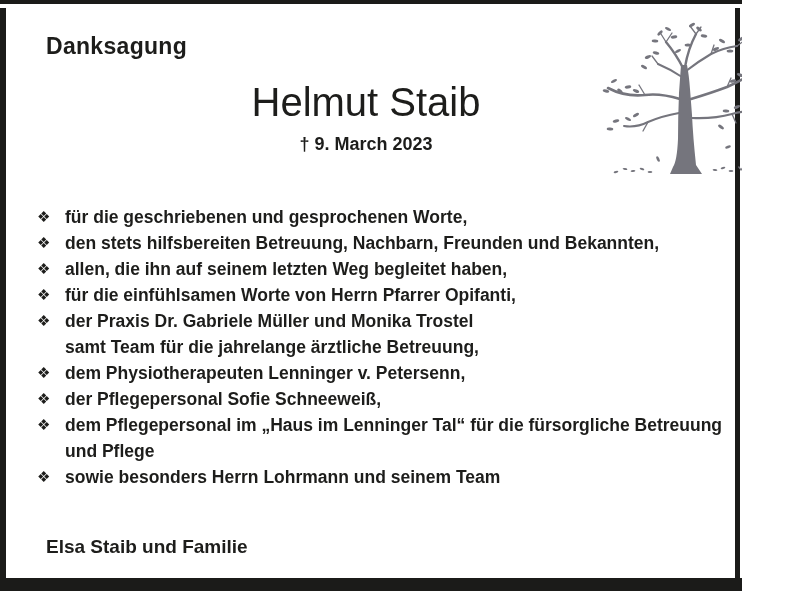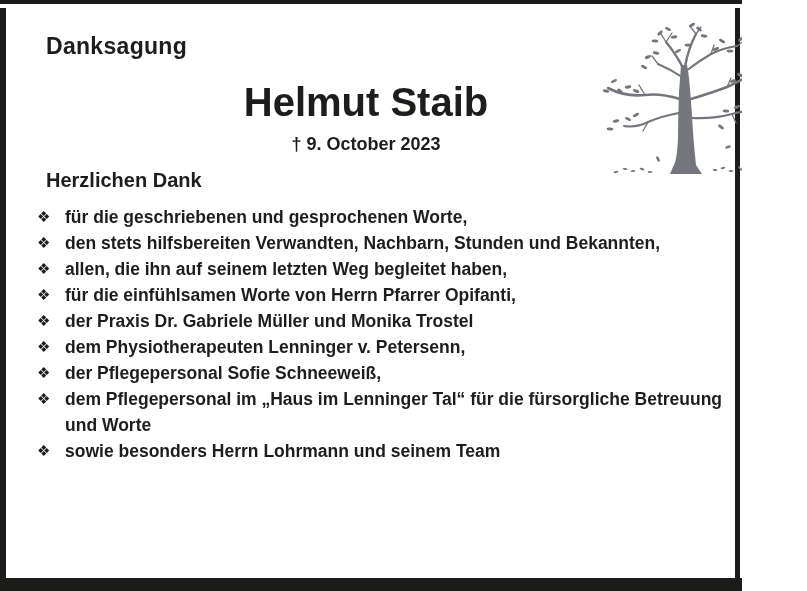--- a/index.html
+++ b/index.html
@@ -18,21 +18,21 @@
   .edge-left  { position: absolute; left: 0; top: 8px;  width: 6px;   height: 570px; background: #1b1b19; }
   .edge-right { position: absolute; right: 2px; top: 8px; width: 5px; height: 570px; background: #1b1b19; }
   .bar-bottom { position: absolute; left: 0; bottom: 0; width: 807px; height: 13px; background: #1b1b19; }
 
   .notice-type {
     position: absolute; left: 46px; top: 33px;
     font-size: 23px; font-weight: bold; letter-spacing: 0.3px;
   }
   .deceased-name {
     position: absolute; left: 0; right: 10px; top: 80px;
-    text-align: center; font-size: 40px; font-weight: bold; line-height: 1.1;
+    text-align: center; font-size: 40px; font-weight: normal; line-height: 1.1;
   }
   .death-date {
     position: absolute; left: 0; right: 10px; top: 134px;
     text-align: center; font-size: 18px; font-weight: bold;
   }
   .salutation {
     position: absolute; left: 46px; top: 169px;
     font-size: 20px; font-weight: bold;
   }
   .thanks-list {
@@ -139,72 +139,76 @@
       <ellipse cx="16" cy="151" rx="2.4" ry="1" transform="rotate(-12 16 151)"></ellipse>
       <ellipse cx="115" cy="149" rx="2.4" ry="1" transform="rotate(8 115 149)"></ellipse>
       <ellipse cx="123" cy="147" rx="2.4" ry="1" transform="rotate(-14 123 147)"></ellipse>
       <ellipse cx="131" cy="150" rx="2.4" ry="1"></ellipse>
       <path d="M138,146 l3,4 l3,-4 l-1,-1 l-2,3 l-2,-3 Z"></path>
     </g>
   </svg>
 
   <div class="notice-type">Danksagung</div>
   <div class="deceased-name">Helmut Staib</div>
-  <div class="death-date">† 9. October 2023</div>
-  <div class="salutation">Herzlichen Dank</div>
+  <div class="death-date">† 9. March 2023</div>
 
   <div class="thanks-list">
 
       <div class="thanks-row">
         <span class="thanks-bullet">❖</span>
         <span class="thanks-text">für die geschriebenen und gesprochenen Worte,</span>
       </div>
 
       <div class="thanks-row">
         <span class="thanks-bullet">❖</span>
-        <span class="thanks-text">den stets hilfsbereiten Verwandten, Nachbarn, Stunden und Bekannten,</span>
+        <span class="thanks-text">den stets hilfsbereiten Betreuung, Nachbarn, Freunden und Bekannten,</span>
       </div>
 
       <div class="thanks-row">
         <span class="thanks-bullet">❖</span>
         <span class="thanks-text">allen, die ihn auf seinem letzten Weg begleitet haben,</span>
       </div>
 
       <div class="thanks-row">
         <span class="thanks-bullet">❖</span>
         <span class="thanks-text">für die einfühlsamen Worte von Herrn Pfarrer Opifanti,</span>
       </div>
 
       <div class="thanks-row">
         <span class="thanks-bullet">❖</span>
         <span class="thanks-text">der Praxis Dr. Gabriele Müller und Monika Trostel</span>
       </div>
 
+      <div class="thanks-row">
+        <span class="thanks-bullet"></span>
+        <span class="thanks-text">samt Team für die jahrelange ärztliche Betreuung,</span>
+      </div>
 
       <div class="thanks-row">
         <span class="thanks-bullet">❖</span>
         <span class="thanks-text">dem Physiotherapeuten Lenninger v. Petersenn,</span>
       </div>
 
       <div class="thanks-row">
         <span class="thanks-bullet">❖</span>
         <span class="thanks-text">der Pflegepersonal Sofie Schneeweiß,</span>
       </div>
 
       <div class="thanks-row">
         <span class="thanks-bullet">❖</span>
         <span class="thanks-text">dem Pflegepersonal im „Haus im Lenninger Tal“ für die fürsorgliche Betreuung</span>
       </div>
 
       <div class="thanks-row">
         <span class="thanks-bullet"></span>
-        <span class="thanks-text">und Worte</span>
+        <span class="thanks-text">und Pflege</span>
       </div>
 
       <div class="thanks-row">
         <span class="thanks-bullet">❖</span>
         <span class="thanks-text">sowie besonders Herrn Lohrmann und seinem Team</span>
       </div>
 
     </div>
 
+  <div class="signature">Elsa Staib und Familie</div>
 
 </div>
 
 </body></html>

